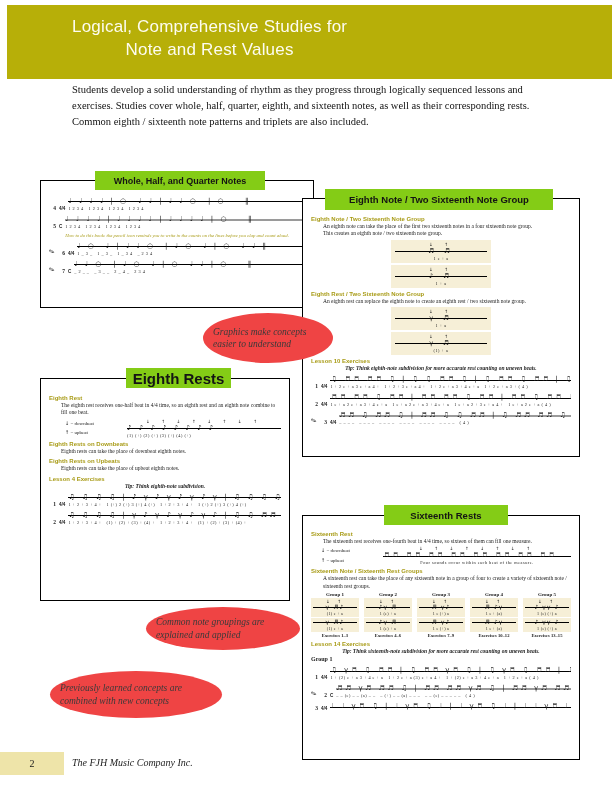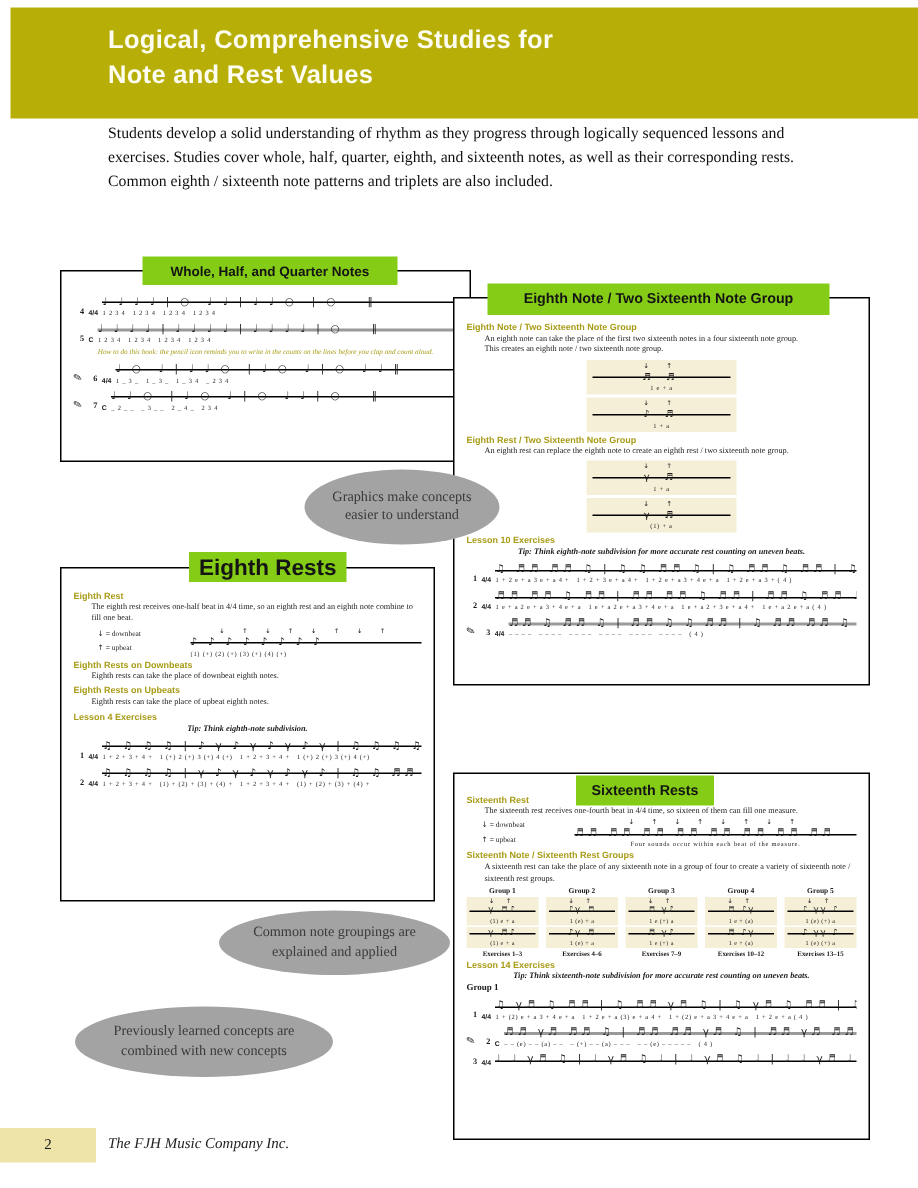--- a/index.html
+++ b/index.html
@@ -5,22 +5,22 @@
   html,body{margin:0;padding:0;}
   body{
     width:612px;height:792px;position:relative;overflow:hidden;
     background:#ffffff;font-family:"Liberation Serif",serif;color:#1a1a1a;
   }
 
   
   #banner{position:absolute;left:7px;top:5px;width:605px;height:74px;background:#b7af08;}
   #banner .btitle{
     position:absolute;left:65px;top:11px;color:#fdfcf0;
-    font-family:"Liberation Sans",sans-serif;font-weight:bold;
-    font-size:17px;line-height:1.35;letter-spacing:.2px;white-space:pre;
+    font-family:"Liberation Sans",sans-serif;font-weight:normal;
+    font-size:17px;line-height:1.35;letter-spacing:.2px;white-space:pre;text-align:center;
   }
 
   
   #intro{position:absolute;left:72px;top:82px;width:480px;font-size:10.5px;line-height:1.5;color:#111;}
 
   
   .panel{position:absolute;background:#fff;border:1px solid #000;}
   .plabel{
     position:absolute;z-index:6;background:#84cc16;color:#141414;
     font-family:"Liberation Sans",sans-serif;font-weight:bold;text-align:center;
@@ -64,23 +64,23 @@
   .glabel{font-size:5px;font-weight:bold;}
   .gbox{background:#f6efd7;margin:1px 0;padding:1px 2px;}
   .gbox .arrows{letter-spacing:3px;}
   .gbox .pattern{font-size:5.8px;letter-spacing:1.2px;background-position:0 58%;}
   .gbox .counts{font-size:4.1px;letter-spacing:.3px;}
   .gex{font-size:4.6px;font-weight:bold;margin-top:1px;}
   .grouplbl{font-size:6px;font-weight:bold;margin:2px 0 0;}
 
   
   .ellipse{
-    position:absolute;background:#a3a3a3;border-radius:50%;z-index:8;
-    display:flex;align-items:center;justify-content:center;text-align:center;
-    font-size:9.5px;color:#3a3a3a;line-height:1.3;padding:4px 10px;box-sizing:border-box;
+    position:absolute;background:#ef4444;border-radius:50%;z-index:8;
+    display:flex;align-items:center;justify-content:center;
+    font-style:italic;font-size:9.5px;color:#3a3a3a;line-height:1.3;padding:4px 10px;box-sizing:border-box;
   }
 
   
   #pagebox{position:absolute;left:0;top:752px;width:64px;height:23px;background:#eee4a9;
     display:flex;align-items:center;justify-content:center;font-size:10px;}
   #publisher{position:absolute;left:72px;top:757px;font-size:10px;font-style:italic;color:#222;}
 </style>
 </head>
 <body>
 
@@ -226,21 +226,21 @@
       <span class="lnum">2</span>
       <span class="timesig">4/4</span>
       <span class="staff">
         <span class="pattern">♫ ♫ ♫ ♫ | γ ♪ γ ♪ γ ♪ γ ♪ | ♫ ♫ ♬♬ ♫ | γ ♪ γ ♪ γ ♪ γ ♪ ‖</span>
         <span class="counts">1 + 2 + 3 + 4 +   (1) + (2) + (3) + (4) +   1 + 2 + 3 + 4 +   (1) + (2) + (3) + (4) +</span>
       </span>
     </div>
   </div>
 </div>
 
-<div class="plabel" style="left:384px;top:517px;width:92px;height:20px;font-size:9.5px;">Sixteenth Rests</div>
+<div class="plabel" style="left:384px;top:505px;width:124px;height:20px;font-size:9.5px;">Sixteenth Rests</div>
 <div class="panel" style="left:302px;top:515px;width:276px;height:243px;">
   <div class="pc" style="top:12px;">
     <div class="sub">Sixteenth Rest</div>
     <div class="tiny">The sixteenth rest receives one-fourth beat in 4/4 time, so sixteen of them can fill one measure.</div>
     <div class="legrow" style="margin:1px 0 0 10px;">
       <span class="legend">
         <span class="ar">↓</span>
         <span>= downbeat</span><br>
         <span class="ar">↑</span>
         <span>= upbeat</span>

